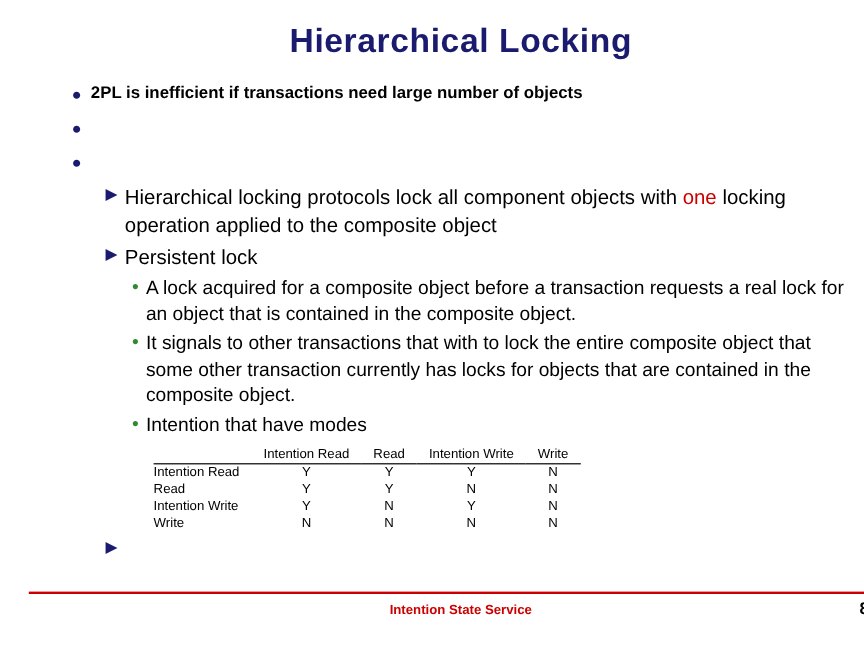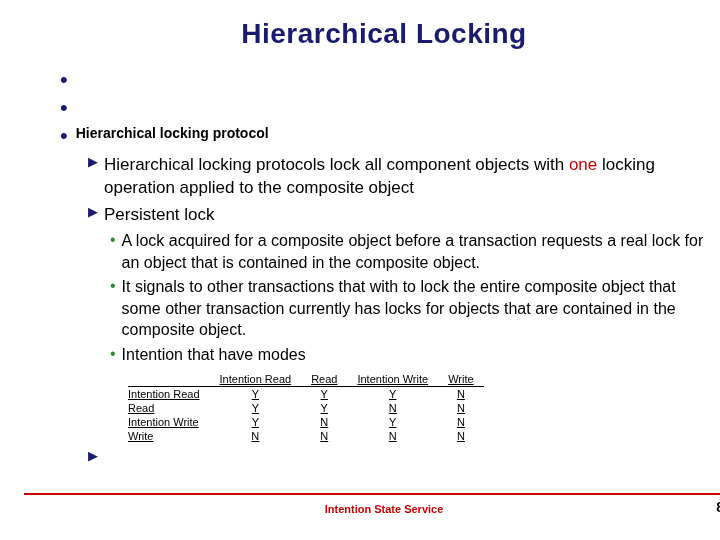--- a/index.html
+++ b/index.html
@@ -91,21 +91,20 @@
       color: #000;
       line-height: 1.35;
     }
     .table-container {
       margin: 6px 0 4px 0;
       margin-left: 18px;
     }
     table {
       border-collapse: collapse;
       font-size: 11px;
-      text-decoration: underline;
     }
     table td {
       padding: 1px 10px;
       text-align: center;
       color: #000;
     }
     table td.row-label {
       text-align: left;
       padding-left: 0;
     }
@@ -141,29 +140,29 @@
   </style>
 </head>
 <body>
 
 <div class="slide">
 
   <div class="title">Hierarchical Locking</div>
 
   <div class="bullet-l1">
     <span class="bullet-l1-dot">•</span>
+    <span class="bullet-l1-text">2PL is inefficient if transactions need large number of objects</span>
   </div>
 
   <div class="bullet-l1">
     <span class="bullet-l1-dot">•</span>
   </div>
 
   <div class="bullet-l1">
     <span class="bullet-l1-dot">•</span>
-    <span class="bullet-l1-text">Hierarchical locking protocol</span>
   </div>
 
   <div class="sub-section">
 
     <div class="bullet-l2">
       <span class="bullet-l2-arrow">▶</span>
       <span class="bullet-l2-text">
         Hierarchical locking protocols lock all component objects with <span class="highlight">one</span> locking operation applied to the composite object
       </span>
     </div>

